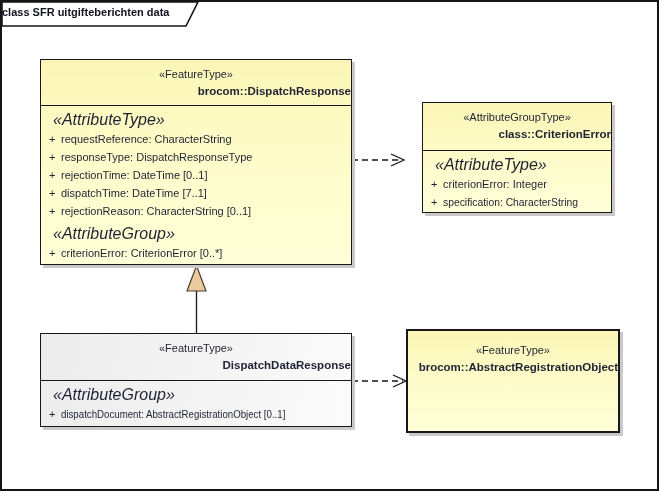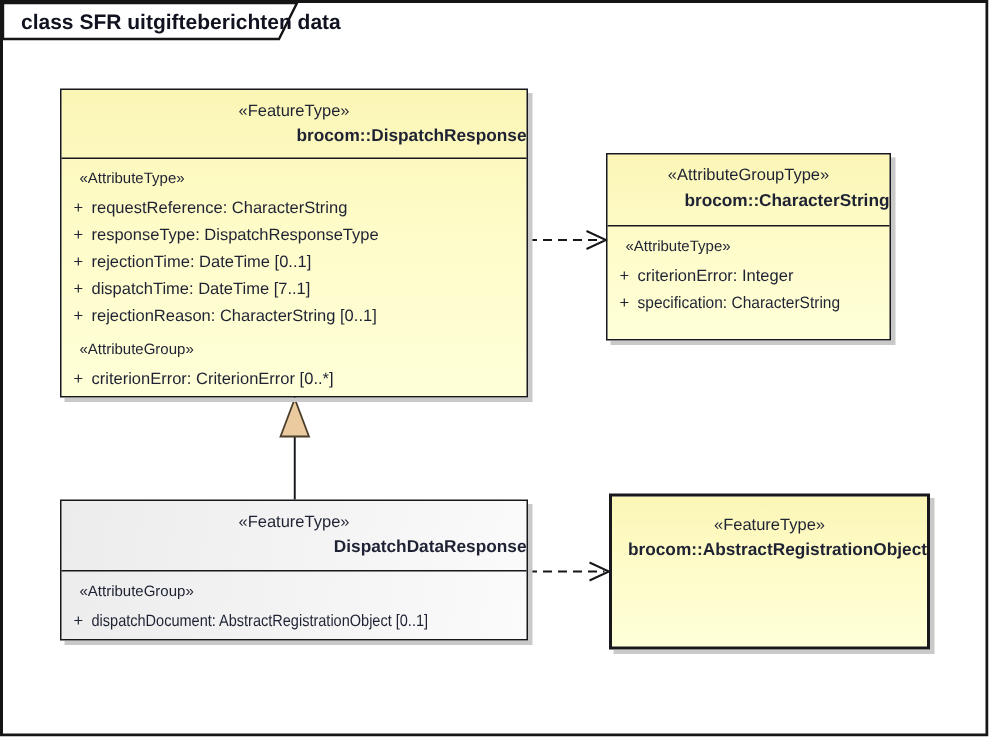--- a/index.html
+++ b/index.html
@@ -4,37 +4,37 @@
 <title>class SFR uitgifteberichten data</title>
 <style>
   html,body { margin:0; padding:0; background:#ffffff; }
   .canvas {
     position:relative; width:659px; height:491px; box-sizing:border-box;
     border:2px solid #151515; background:#ffffff; overflow:hidden;
     font-family:"Liberation Sans", sans-serif; color:#1e2233;
   }
   .layer { position:absolute; left:0; top:0; width:655px; height:487px; }
   .tab-title {
-    position:absolute; left:12px; top:4px; font-size:14px; font-weight:bold;
+    position:absolute; left:0; top:4px; font-size:11px; font-weight:bold;
     color:#10131f; white-space:nowrap;
   }
   .uml-box {
     position:absolute; box-sizing:border-box; border:1.4px solid #17171c;
     box-shadow:3px 3px 0 #c9c9c9;
   }
   .yellow { background:linear-gradient(180deg,#fbf6b6 0%, #fefcca 50%, #ffffd8 100%); }
   .grey   { background:linear-gradient(100deg,#ececec 0%, #f4f4f4 55%, #fbfbfb 100%); }
   .thick  { border-width:2.5px; }
   .box-header { box-sizing:border-box; padding-top:6px; text-align:center; }
   .box-header.divided { border-bottom:1.4px solid #17171c; }
   .stereotype { font-size:11px; line-height:16px; }
   .class-name { font-size:11.5px; line-height:19px; font-weight:bold;text-align:right; }
   .class-name.abstract { }
   .box-body { padding-top:4px; }
-  .section-label { font-size:10px; line-height:20px; height:20px; padding-left:12px; }
+  .section-label { font-size:16px; line-height:20px; height:20px; padding-left:12px;font-style:italic; }
   .section-label.gap { margin-top:4px; }
   .attr-row { height:18px; line-height:18px; font-size:11px; white-space:nowrap; }
   .attr-row .vis { display:inline-block; width:20px; padding-left:8px; box-sizing:border-box; }
   .attr-text { display:inline-block; }
   .squeeze94 { transform:scaleX(0.94); transform-origin:0 50%; }
   .squeeze88 { transform:scaleX(0.88); transform-origin:0 50%; }
   svg .dash { stroke:#17171c; stroke-width:1.3; fill:none; stroke-dasharray:6 4; }
   svg .head { stroke:#17171c; stroke-width:1.3; fill:none; }
   svg .gen-line { stroke:#17171c; stroke-width:1.3; fill:none; }
   svg .gen-tri { fill:#eaca9e; stroke:#4a3e2c; stroke-width:1.2; }
@@ -88,24 +88,24 @@
       <div class="attr-row">
         <span class="vis">+</span><span class="attr-text">rejectionReason: CharacterString [0..1]</span>
       </div>
       <div class="section-label gap">«AttributeGroup»</div>
       <div class="attr-row">
         <span class="vis">+</span><span class="attr-text">criterionError: CriterionError [0..*]</span>
       </div>
     </div>
   </div>
 
-  <div class="uml-box yellow" style="left:402px; top:100px; width:190px; height:125px;">
+  <div class="uml-box yellow" style="left:420px; top:100px; width:190px; height:111px;">
     <div class="box-header divided" style="height:48px;">
       <div class="stereotype">«AttributeGroupType»</div>
-      <div class="class-name">brocom::CharacterString</div>
+      <div class="class-name">class::CriterionError</div>
     </div>
     <div class="box-body">
       <div class="section-label">«AttributeType»</div>
       <div class="attr-row">
         <span class="vis">+</span><span class="attr-text">criterionError: Integer</span>
       </div>
       <div class="attr-row">
         <span class="vis">+</span><span class="attr-text squeeze94">specification: CharacterString</span>
       </div>
     </div>

